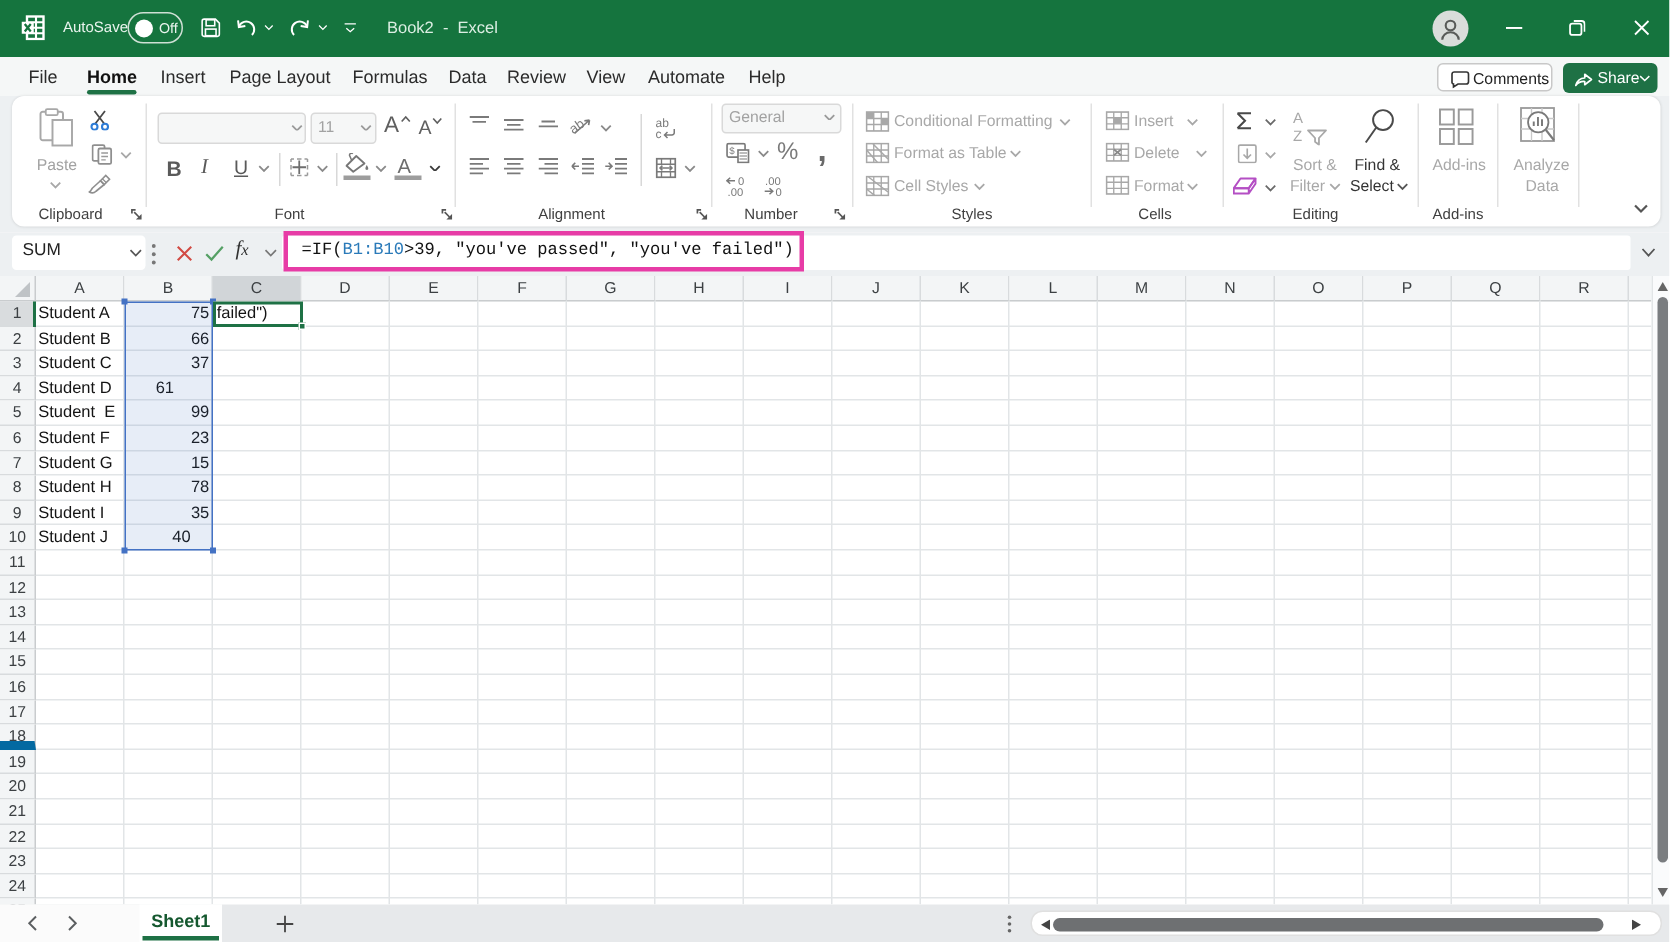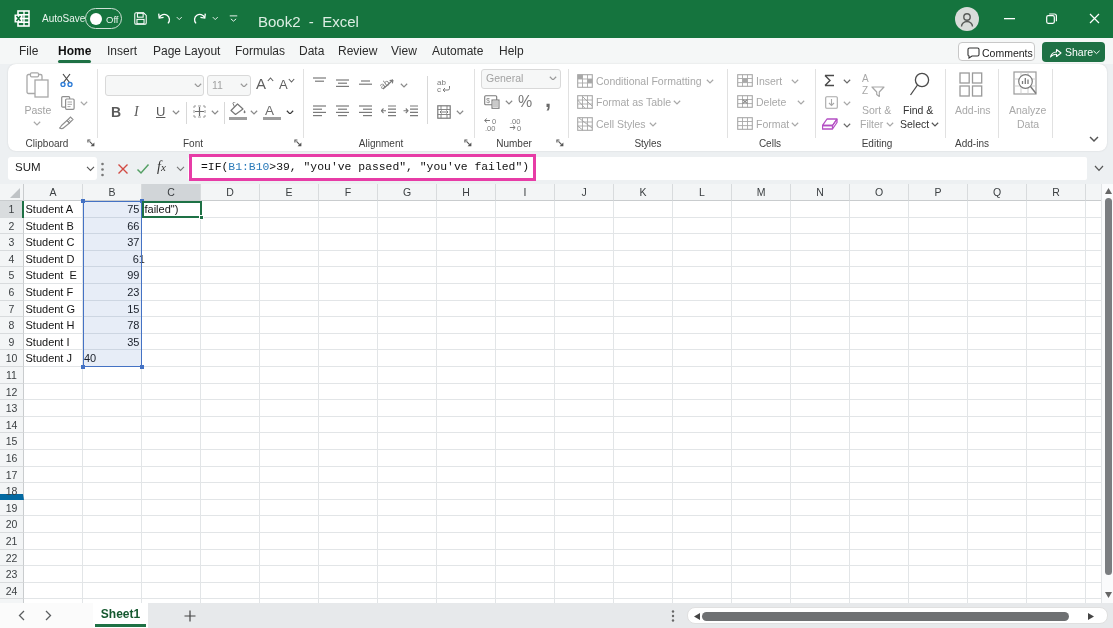--- a/index.html
+++ b/index.html
@@ -6,21 +6,21 @@
 html,body { width:1113px; height:628px; overflow:hidden; font-family:"Liberation Sans", sans-serif; background:#fff; }
 #app { position:relative; width:1113px; height:628px; background:#fff; }
 .abs { position:absolute; }
 svg { display:block; }
 
 #titlebar { position:absolute; left:0; top:0; width:1113px; height:38px; background:#15743E; }
 #autosave { position:absolute; left:42px; top:13px; color:#EAF4EE; font-size:10px; }
 #aspill { position:absolute; left:85px; top:8px; width:37px; height:21px; border:1px solid #cfe0d5; border-radius:11px; }
 #aspill .knob { position:absolute; left:3.5px; top:3.5px; width:12px; height:12px; border-radius:50%; background:#fff; }
 #aspill .off { position:absolute; left:20px; top:4.5px; color:#EAF4EE; font-size:9.5px; }
-#booktitle { position:absolute; left:258px; top:12.5px; color:#DCEEE3; font-size:15px; }
+#booktitle { position:absolute; left:258px; top:12.5px; color:#DCEEE3; font-size:11px; }
 #searchbox { position:absolute; left:417px; top:7px; width:296px; height:23px; background:#CEE2D5; border-radius:4px; }
 #searchbox .stxt { position:absolute; left:37px; top:4px; color:#1b5c38; font-size:12.5px; }
 #avatar { position:absolute; left:955px; top:7px; width:24px; height:24px; border-radius:50%; background:#D9DDDA; }
 
 #menurow { position:absolute; left:0; top:38px; width:1113px; height:26px; background:#F5F7F7; }
 .mtab { position:absolute; top:6px; font-size:12px; color:#2b2b2b; }
 #homeline { position:absolute; left:58px; top:22px; width:33px; height:3px; background:#1E7145; border-radius:2px; }
 #commentsbtn { position:absolute; left:958px; top:4px; width:77px; height:19px; background:#fff; border:1px solid #c8c8c8; border-radius:4px; font-size:10.5px; color:#222; }
 #sharebtn { position:absolute; left:1042px; top:3.5px; width:63px; height:20px; background:#1E7145; border-radius:4px; color:#fff; font-size:10.5px; }
 
@@ -574,33 +574,33 @@
       <div style="position:absolute;left:24px;top:381.20000000000005px;width:1077px;height:1px;background:#E2E5E7;"></div>
       <div style="position:absolute;left:24px;top:397.8px;width:1077px;height:1px;background:#E2E5E7;"></div>
       <div style="position:absolute;left:24px;top:414.40000000000003px;width:1077px;height:1px;background:#E2E5E7;"></div>
       <div class="cell" style="left:25.5px;top:17px;width:55px;height:16.6px;line-height:16.6px;">Student A</div>
       <div class="cell" style="left:84px;top:17px;width:55.5px;height:16.6px;line-height:16.6px;text-align:right;">75</div>
       <div class="cell" style="left:25.5px;top:33.6px;width:55px;height:16.6px;line-height:16.6px;">Student B</div>
       <div class="cell" style="left:84px;top:33.6px;width:55.5px;height:16.6px;line-height:16.6px;text-align:right;">66</div>
       <div class="cell" style="left:25.5px;top:50.2px;width:55px;height:16.6px;line-height:16.6px;">Student C</div>
       <div class="cell" style="left:84px;top:50.2px;width:55.5px;height:16.6px;line-height:16.6px;text-align:right;">37</div>
       <div class="cell" style="left:25.5px;top:66.80000000000001px;width:55px;height:16.6px;line-height:16.6px;">Student D</div>
-      <div class="cell" style="left:84px;top:66.80000000000001px;width:32px;height:16.6px;line-height:16.6px;text-align:right;margin-left:29px;">61</div>
+      <div class="cell" style="left:84px;top:66.80000000000001px;width:32px;height:16.6px;line-height:16.6px;text-align:right;">61</div>
       <div class="cell" style="left:25.5px;top:83.4px;width:55px;height:16.6px;line-height:16.6px;">Student&nbsp; E</div>
       <div class="cell" style="left:84px;top:83.4px;width:55.5px;height:16.6px;line-height:16.6px;text-align:right;padding-left:24px;">99</div>
       <div class="cell" style="left:25.5px;top:100px;width:55px;height:16.6px;line-height:16.6px;">Student F</div>
       <div class="cell" style="left:84px;top:100px;width:55.5px;height:16.6px;line-height:16.6px;text-align:right;">23</div>
       <div class="cell" style="left:25.5px;top:116.60000000000001px;width:55px;height:16.6px;line-height:16.6px;">Student G</div>
       <div class="cell" style="left:84px;top:116.60000000000001px;width:55.5px;height:16.6px;line-height:16.6px;text-align:right;">15</div>
       <div class="cell" style="left:25.5px;top:133.20000000000002px;width:55px;height:16.6px;line-height:16.6px;">Student H</div>
       <div class="cell" style="left:84px;top:133.20000000000002px;width:55.5px;height:16.6px;line-height:16.6px;text-align:right;">78</div>
       <div class="cell" style="left:25.5px;top:149.8px;width:55px;height:16.6px;line-height:16.6px;">Student I</div>
       <div class="cell" style="left:84px;top:149.8px;width:55.5px;height:16.6px;line-height:16.6px;text-align:right;">35</div>
       <div class="cell" style="left:25.5px;top:166.4px;width:55px;height:16.6px;line-height:16.6px;">Student J</div>
-      <div class="cell" style="left:84px;top:166.4px;width:74px;height:16.6px;line-height:16.6px;text-align:left;">40</div>
+      <div class="cell" style="left:84px;top:166.4px;width:74px;height:16.6px;line-height:16.6px;text-align:center;">40</div>
       <div style="position:absolute;left:83px;top:17px;width:59px;height:166px;background:rgba(68,114,196,0.13);border:1.5px solid #4472C4;"></div>
       <div style="position:absolute;left:81px;top:15px;width:4px;height:4px;background:#4472C4;"></div>
       <div style="position:absolute;left:140px;top:15px;width:4px;height:4px;background:#4472C4;"></div>
       <div style="position:absolute;left:81px;top:181px;width:4px;height:4px;background:#4472C4;"></div>
       <div style="position:absolute;left:140px;top:181px;width:4px;height:4px;background:#4472C4;"></div>
       <div style="position:absolute;left:141.5px;top:17px;width:60.5px;height:16.6px;border:2px solid #1E7145;background:#fff;"></div>
       <div class="cell" style="left:144.5px;top:17px;height:16.6px;line-height:16.6px;">failed")</div>
       <div style="position:absolute;left:199px;top:30.6px;width:5px;height:5px;background:#1E7145;border:1px solid #fff;"></div>
     </div>
   <div id="vscroll">

